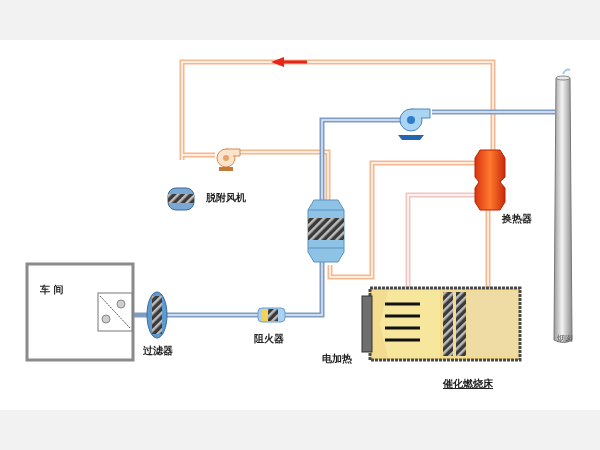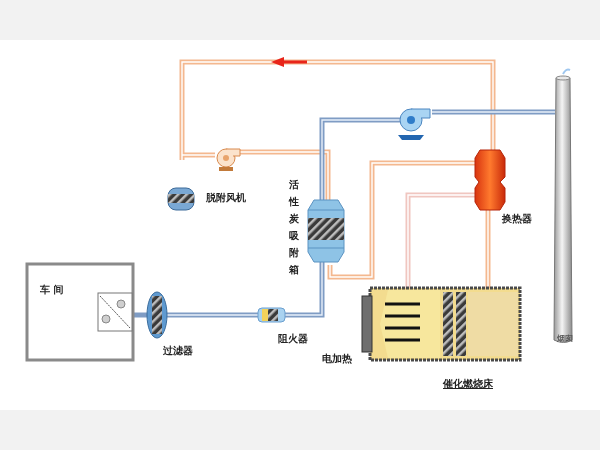--- a/index.html
+++ b/index.html
@@ -2,21 +2,21 @@
 <html><head>
 <meta charset="utf-8">
 <style>
   html, body { margin:0; padding:0; }
   body { width:600px; height:450px; background:#f2f2f2; position:relative; overflow:hidden;
          font-family:"DejaVu Sans", sans-serif; }
   #canvas { position:absolute; left:0; top:40px; width:600px; height:370px; background:#ffffff; }
   svg { position:absolute; left:0; top:0; }
   .lbl { position:absolute; font-size:10px; font-weight:bold; color:#222; white-space:nowrap; }
   .vlbl { position:absolute; font-size:10px; font-weight:bold; color:#222; width:12px; line-height:17px; text-align:center; word-break:break-all; }
-  .small { font-size:8px; color:#555; font-weight:bold; }
+  .small { font-size:8px; color:#555; font-weight:normal; }
 </style>
 </head>
 <body>
 
 <div id="canvas">
 <svg width="600" height="370" viewBox="0 0 600 370">
   <defs>
     <pattern id="hatch" width="6" height="6" patternUnits="userSpaceOnUse" patternTransform="rotate(45)">
       <rect width="6" height="6" fill="#3a3a3a"></rect>
       <rect width="2.5" height="6" fill="#bdbdbd"></rect>
@@ -145,21 +145,20 @@
   </g>
 
   <g>
     <path d="M556 38 L570 38 L572 300 Q564 305 554 300 Z" fill="url(#chim)" stroke="#777"></path>
     <ellipse cx="563" cy="38" rx="7" ry="2" fill="#e8e8e8" stroke="#888"></ellipse>
     <path d="M563 34 Q566 28 570 30" fill="none" stroke="#9fc7ef" stroke-width="2"></path>
   </g>
 </svg>
 
 <span class="lbl" style="left:40px;top:243px;">车 间</span>
-<span class="lbl" style="left:143px;top:304px;margin-left:20px;">过滤器</span>
-<span class="lbl" style="left:254px;top:292px;margin-left:24px;">阻火器</span>
-<span class="vlbl" style="left:288px;top:136px;">活性炭吸附箱</span>
+<span class="lbl" style="left:143px;top:304px;">过滤器</span>
+<span class="lbl" style="left:254px;top:292px;">阻火器</span>
 <span class="lbl" style="left:206px;top:151px;">脱附风机</span>
 <span class="lbl" style="left:502px;top:172px;">换热器</span>
 <span class="lbl" style="left:322px;top:312px;">电加热</span>
 <span class="lbl" style="left:443px;top:337px;text-decoration:underline;">催化燃烧床</span>
 <span class="lbl small" style="left:557px;top:293px;">烟囱</span>
 </div>
 
 </body></html>

